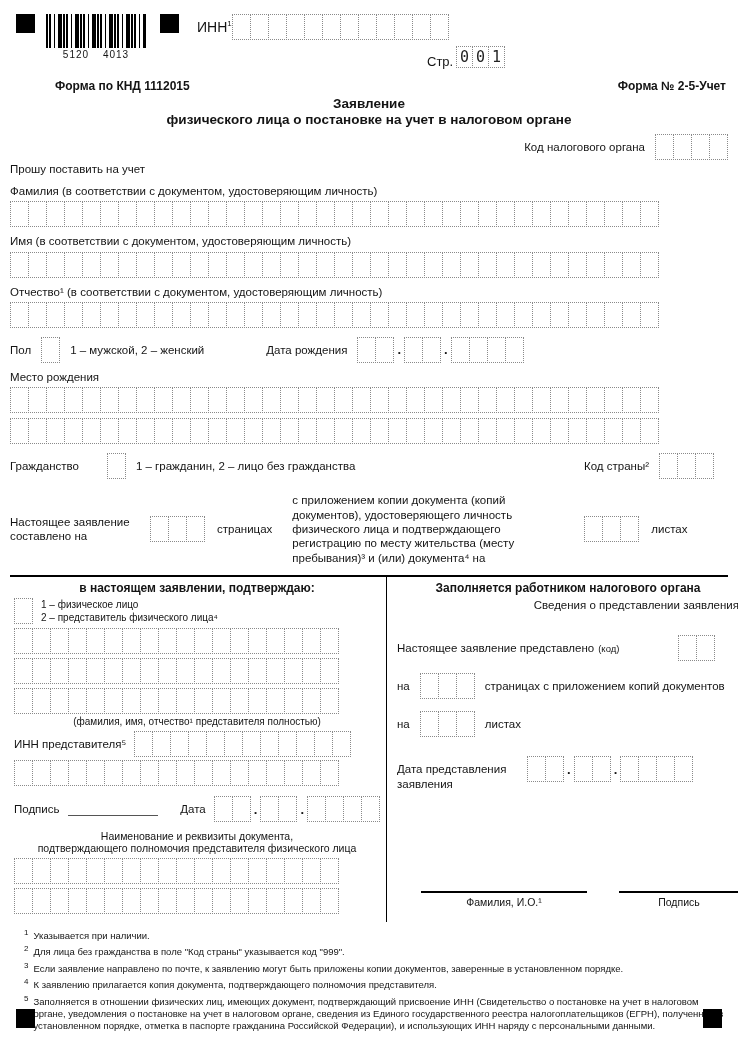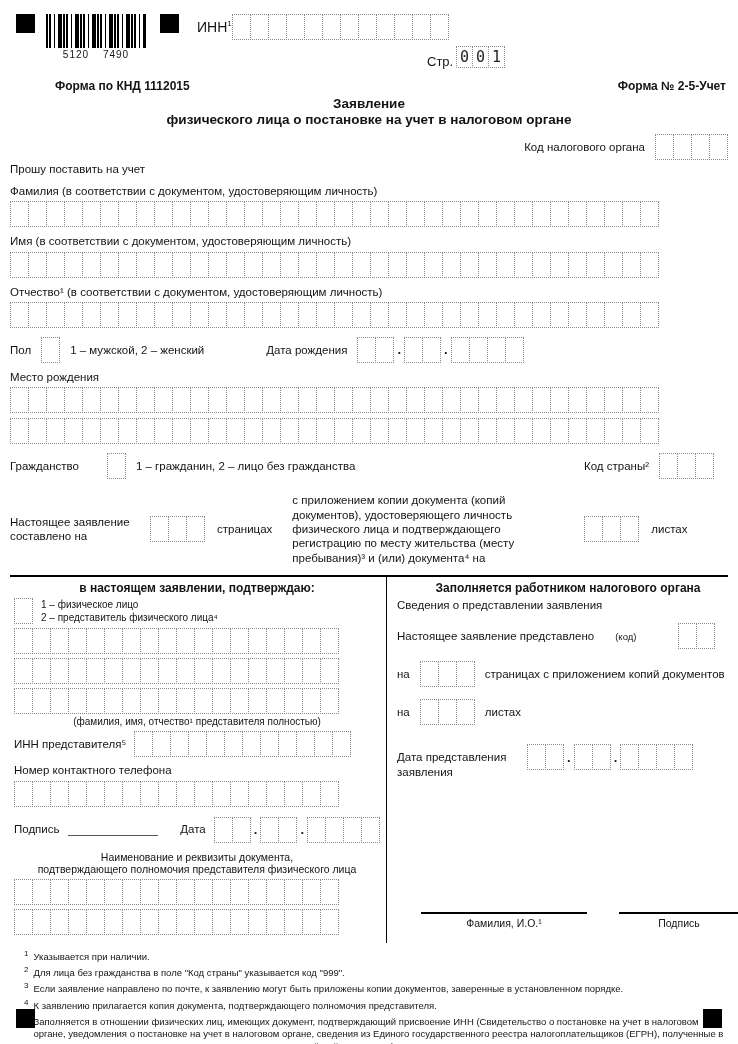--- a/index.html
+++ b/index.html
@@ -32,21 +32,21 @@
   .fieldblock{margin-top:7px;}
   .fieldblock .lbl{margin-bottom:3px;}
   .title1{font-size:13.5px;font-weight:bold;text-align:center;line-height:1.2;}
   .sup{font-size:8px;vertical-align:super;}
 
   
   .twocol{display:flex;border-top:2px solid #000;margin-top:10px;}
   .colL{width:377px;border-right:1.5px solid #000;padding:4px 6px 8px 4px;box-sizing:border-box;}
   .colR{flex:1;padding:4px 4px 8px 10px;box-sizing:border-box;display:flex;flex-direction:column;}
   .colhead{font-size:12px;font-weight:bold;text-align:center;line-height:1.25;}
-  .subhead{font-size:11.5px;text-align:left;margin-top:3px;}
+  .subhead{font-size:11.5px;text-align:right;margin-top:3px;}
   .optlines{font-size:10px;line-height:1.3;}
   .caption{font-size:10px;text-align:center;margin-top:2px;}
   .cellstack{margin-top:4px;}
   .sigunderline{display:inline-block;width:92px;border-bottom:1px solid #555;height:12px;}
   .sigline{border-top:2px solid #000;}
   .siglabel{font-size:10.5px;text-align:center;margin-top:3px;}
 
   
   .footnotes{margin-top:8px;padding-left:14px;}
   .fn{font-size:9.5px;line-height:1.3;margin-top:4px;display:flex;}
@@ -54,21 +54,21 @@
   .fn-text{max-width:690px;}
 </style>
 </head>
 <body>
 
 <div class="page">
 
   <div class="sq" style="left:16px;top:14px;"></div>
   <div class="abs" style="left:46px;top:14px;">
     <div class="barcode-bars"></div>
-    <div class="barcode-num">5120 7490</div>
+    <div class="barcode-num">5120 4013</div>
   </div>
   <div class="sq" style="left:160px;top:14px;"></div>
 
   <div class="abs" style="left:197px;top:19px;font-size:14px;">
     <span>ИНН</span><span class="sup">1</span>
   </div>
   <div class="abs cellrow" style="left:232px;top:14px;">
       <span class="cell"></span>
       <span class="cell"></span>
       <span class="cell"></span>
@@ -464,21 +464,20 @@
               <span class="cell"></span>
               <span class="cell"></span>
               <span class="cell"></span>
               <span class="cell"></span>
               <span class="cell"></span>
               <span class="cell"></span>
               <span class="cell"></span>
             </span>
         </div>
 
-        <div class="lbl" style="margin-top:6px;">Номер контактного телефона</div>
         <div class="cellrow" style="margin-top:3px;">
             <span class="cell"></span>
             <span class="cell"></span>
             <span class="cell"></span>
             <span class="cell"></span>
             <span class="cell"></span>
             <span class="cell"></span>
             <span class="cell"></span>
             <span class="cell"></span>
             <span class="cell"></span>
@@ -558,21 +557,21 @@
             <span class="cell"></span>
             <span class="cell"></span>
             <span class="cell"></span>
           </div>
       </div>
 
       <div class="colR">
         <div class="colhead">Заполняется работником налогового органа</div>
         <div class="subhead">Сведения о представлении заявления</div>
 
-        <div class="row" style="margin-top:12px;gap:21px;">
+        <div class="row" style="margin-top:24px;gap:4px;">
           <span class="lbl">Настоящее заявление представлено</span>
           <span style="font-size:9.5px;">(код)</span>
           <span class="cellrow" style="margin-left:auto;margin-right:24px;">
               <span class="cell"></span>
               <span class="cell"></span>
             </span>
         </div>
 
         <div class="row" style="margin-top:12px;gap:10px;">
           <span class="lbl">на</span>

